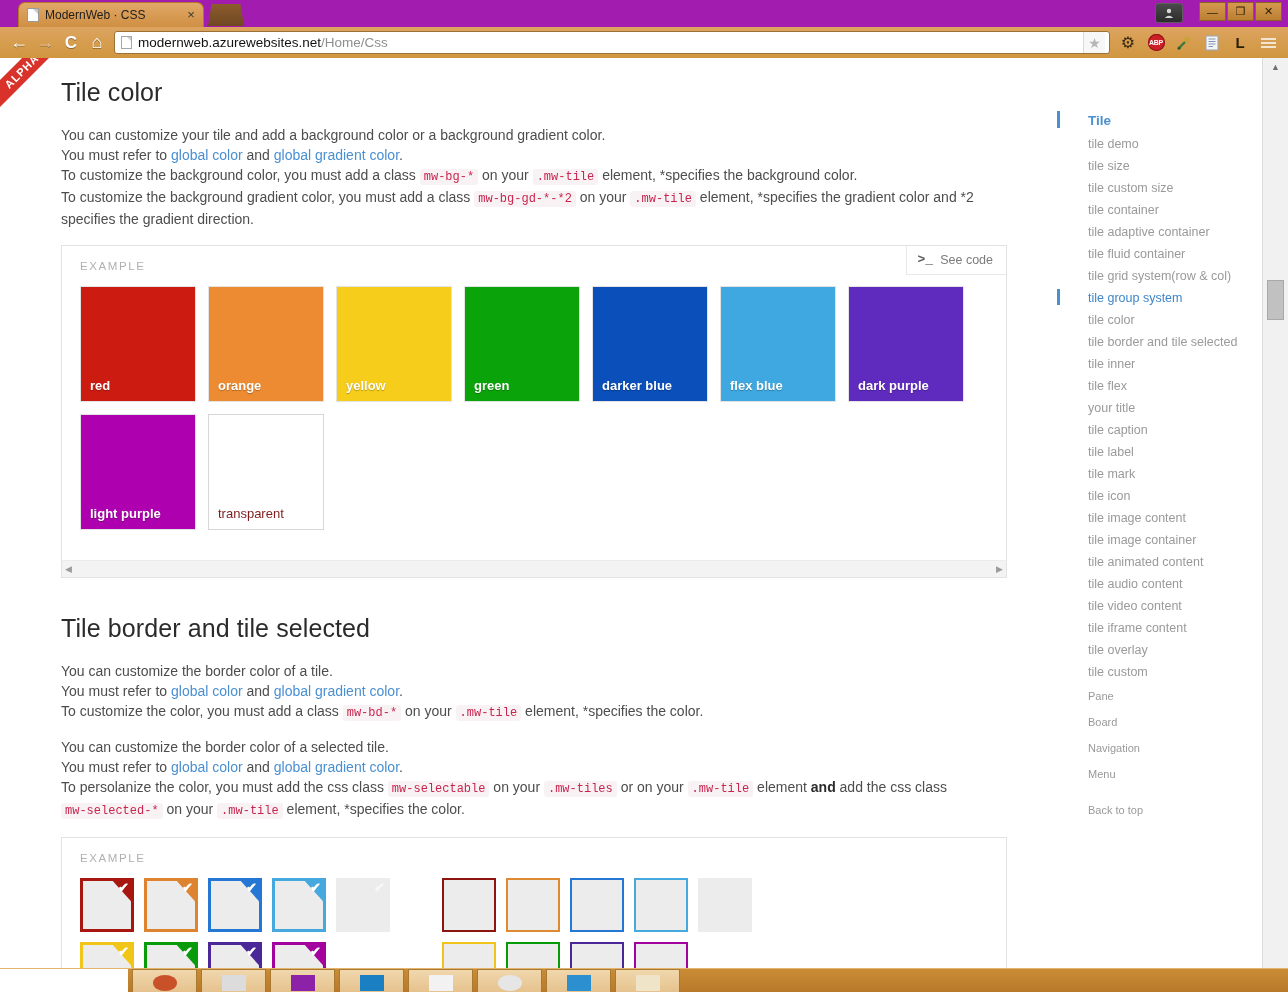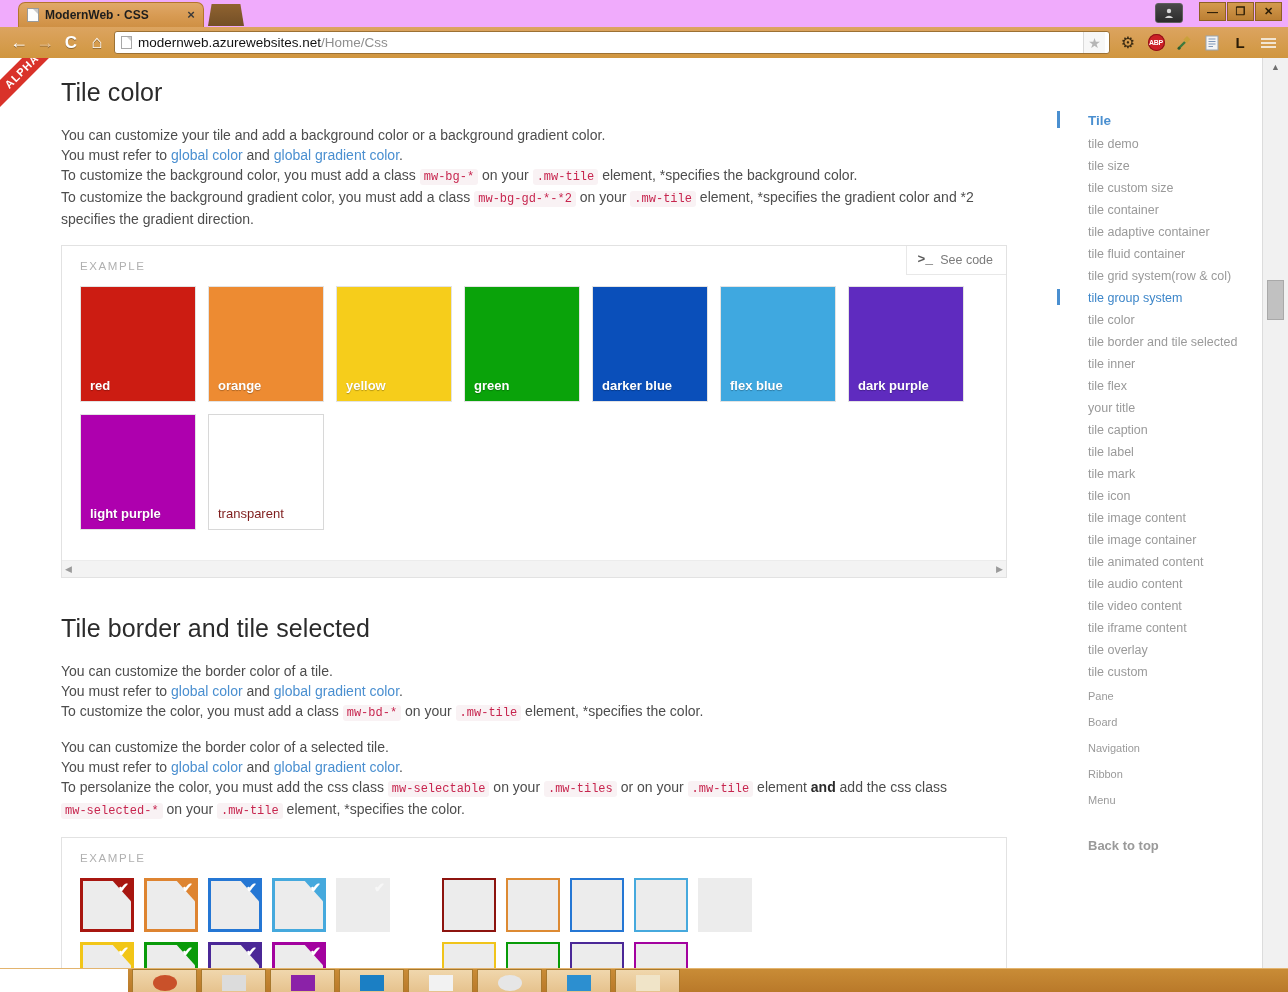--- a/index.html
+++ b/index.html
@@ -16,22 +16,21 @@
   #browser {
     position: absolute; inset: 0;
     width: 1288px; height: 992px;
     background: #cd8f3f;
     overflow: hidden;
   }
 
   
   .tabstrip {
     position: absolute; top: 0; left: 0; width: 1288px; height: 27px;
-    background: #f0abfc;
-    font-weight: bold;
+    background: #a21caf;
   }
   .tab {
     position: absolute; left: 18px; top: 2px;
     width: 186px; height: 25px;
     background: linear-gradient(to bottom, #e0a868 0%, #d79a52 55%, #cf9044 100%);
     border-top-left-radius: 7px; border-top-right-radius: 7px;
     border: 1px solid #b3762b; border-bottom: none;
     display: flex; align-items: center;
     padding: 0 4px 0 8px;
   }
@@ -287,22 +286,22 @@
   .nav-sub.active { color: #3d86c9; }
   .nav-sub.active:before {
     content: ""; position: absolute; left: 0; top: 2px;
     width: 3px; height: 16px; background: #4a8fd0;
   }
   .nav-top {
     color: #9a9a9a; padding: 7px 0 7px 31px; font-size: 11px;
     cursor: pointer;
   }
   .nav-back {
-    color: #9a9a9a; padding: 7px 0 7px 31px; font-size: 13px;
-    margin-top: 18px; cursor: pointer; font-weight: bold;
+    color: #9a9a9a; padding: 7px 0 7px 31px; font-size: 11px;
+    margin-top: 10px; cursor: pointer;
   }
 
   
   .vscroll {
     position: absolute; top: 58px; right: 0;
     width: 26px; height: 910px;
     background: #f1f1f1;
     border-left: 1px solid #dcdcdc;
   }
   .vscroll .arrow {
@@ -558,21 +557,20 @@
             <div class="nav-sub">tile audio content</div>
             <div class="nav-sub">tile video content</div>
             <div class="nav-sub">tile iframe content</div>
             <div class="nav-sub">tile overlay</div>
             <div class="nav-sub">tile custom</div>
           </div>
         <div>
             <div class="nav-top">Pane</div>
             <div class="nav-top">Board</div>
             <div class="nav-top">Navigation</div>
-            <div class="nav-top">Ribbon</div>
             <div class="nav-top">Menu</div>
           </div>
         <div class="nav-back">Back to top</div>
       </div>
 
     </div>
   </div>
 
   <div class="vscroll">
     <div class="arrow">▲</div>

